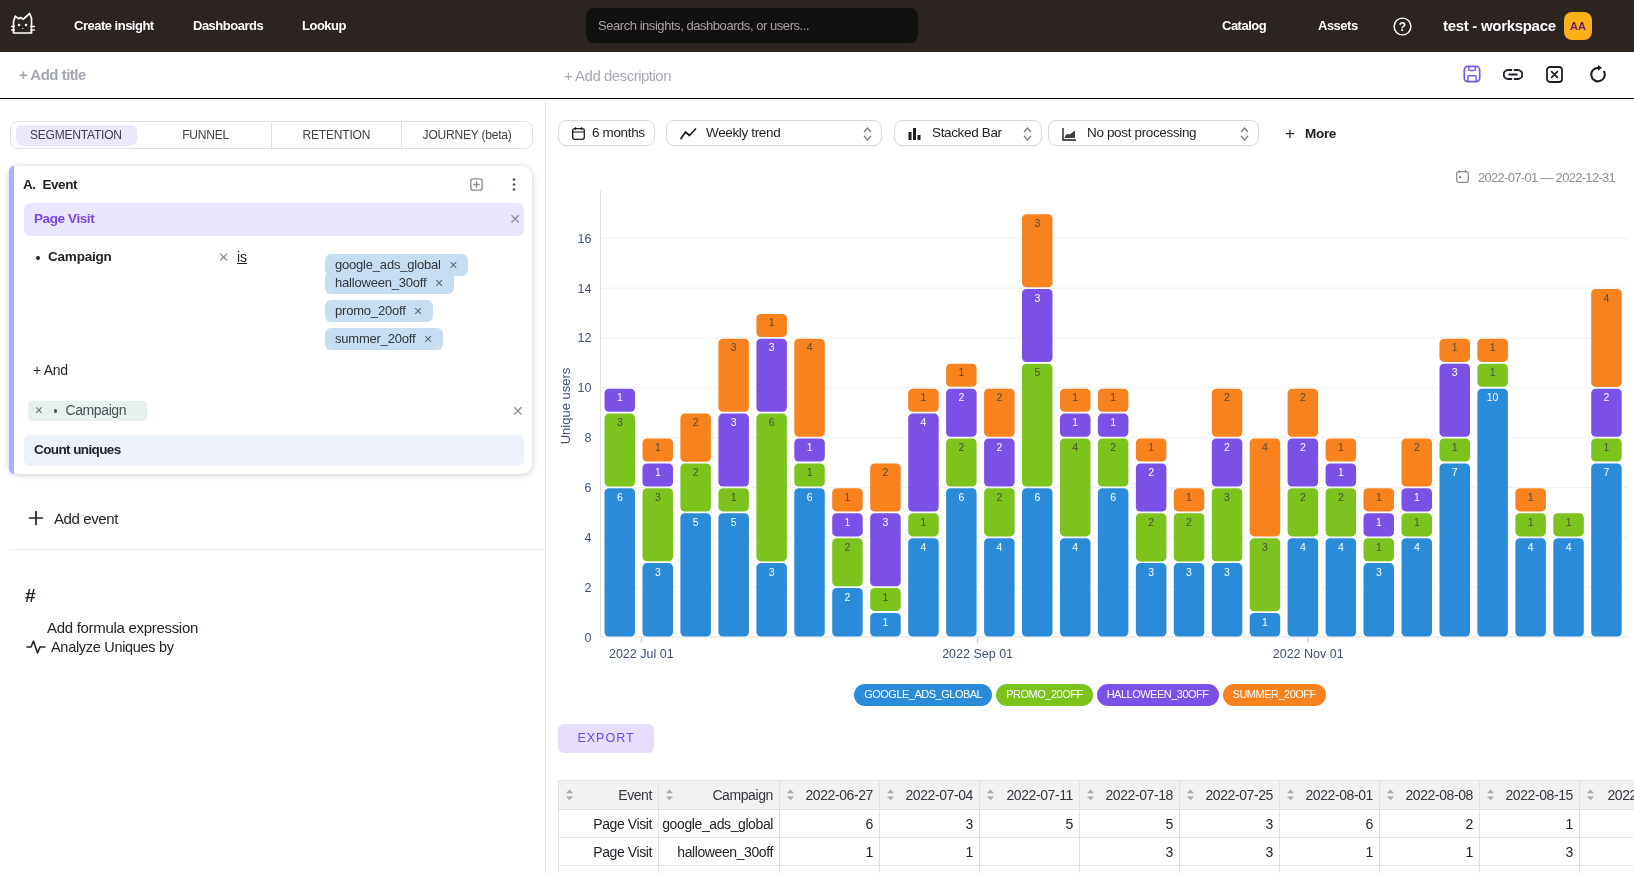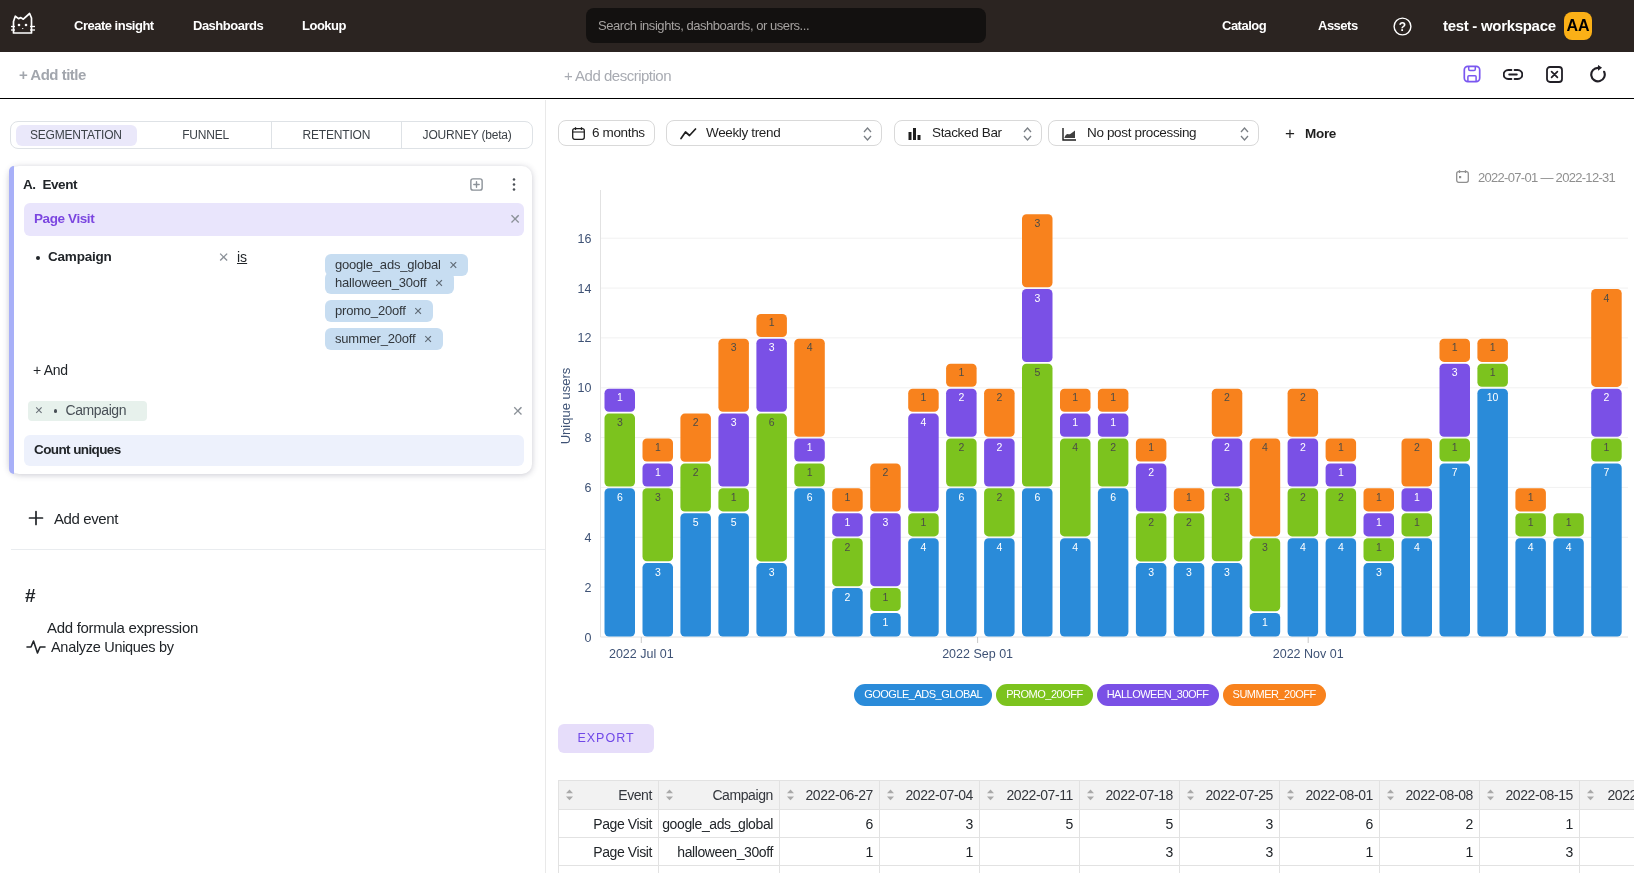--- a/index.html
+++ b/index.html
@@ -4,25 +4,25 @@
 <style>
 * { margin:0; padding:0; box-sizing:border-box; }
 html,body { width:1634px; height:873px; overflow:hidden; background:#fff;
   font-family:"Liberation Sans",sans-serif; }
 .abs { position:absolute; }
 
 
 #nav { position:absolute; left:0; top:0; width:1634px; height:52px; background:#2b2421; }
 #nav .link { position:absolute; top:0; height:52px; line-height:52px; color:#fff;
   font-size:13px; font-weight:bold; letter-spacing:-0.5px; }
-#search { position:absolute; left:586px; top:8px; width:400px; height:35px;
+#search { position:absolute; left:586px; top:8px; width:332px; height:35px;
   background:#131110; border-radius:8px; color:#a5a2a0; font-size:13px;
   letter-spacing:-0.45px; line-height:35px; padding-left:12px; }
 #avatar { position:absolute; left:1564px; top:12px; width:28px; height:28px;
-  background:#fbb017; border-radius:8px; color:#000000; font-size:16px; font-weight:bold;
+  background:#fbb017; border-radius:8px; color:#701a75; font-size:11px; font-weight:bold;
   text-align:center; line-height:28px; }
 
 
 #titlebar { position:absolute; left:0; top:52px; width:1634px; height:47px;
   border-bottom:1px solid #000000; background:#fff; }
 .ghost { color:#a2a6ad; font-size:15px; font-weight:bold; letter-spacing:-0.5px; }
 
 
 #leftpanel { position:absolute; left:0; top:100px; width:546px; height:773px;
   border-right:1px solid #e9e9e9; background:#fff; }

